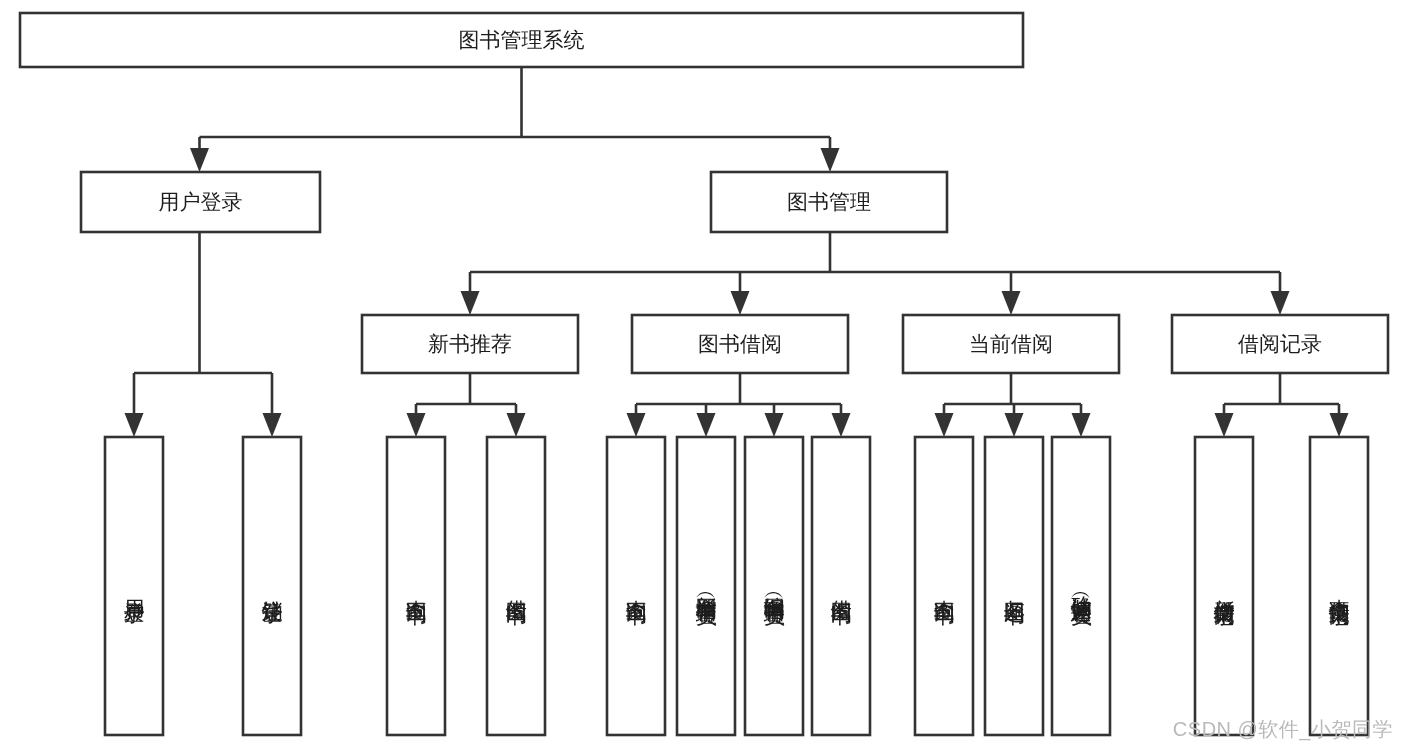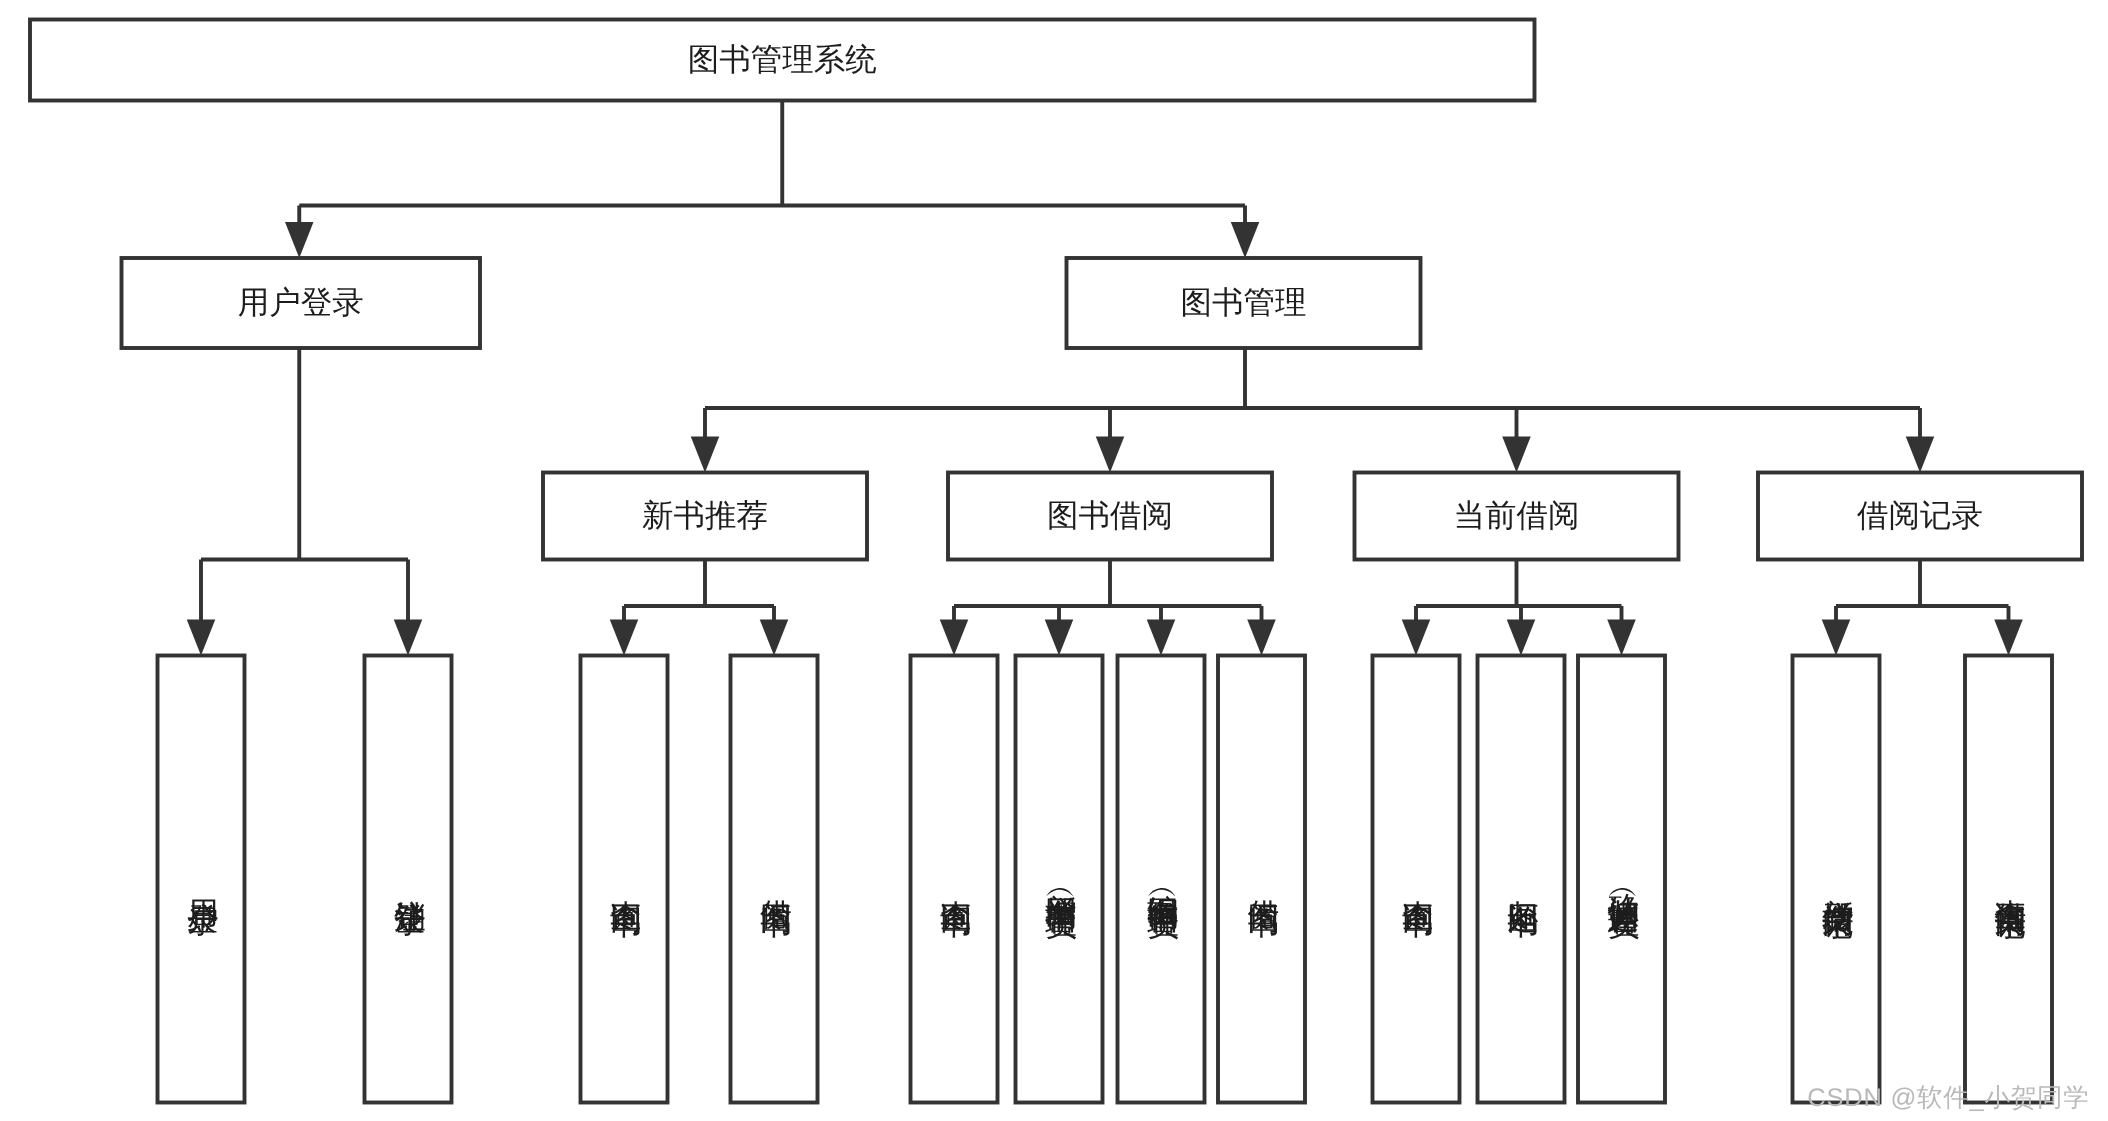--- a/index.html
+++ b/index.html
@@ -63,21 +63,21 @@
     display: flex;
     align-items: center;
     justify-content: center;
     pointer-events: none;
   }
   .watermark {
     position: absolute;
     right: 12px;
     bottom: 4px;
     font-family: "Liberation Sans", "DejaVu Sans", sans-serif;
-    font-size: 17px;
+    font-size: 20px;
     color: #b9b9b9;
     letter-spacing: 0.5px;
     user-select: none;
   }
 </style>
 </head>
 <body>
 
 <div id="diagram-root">
 

